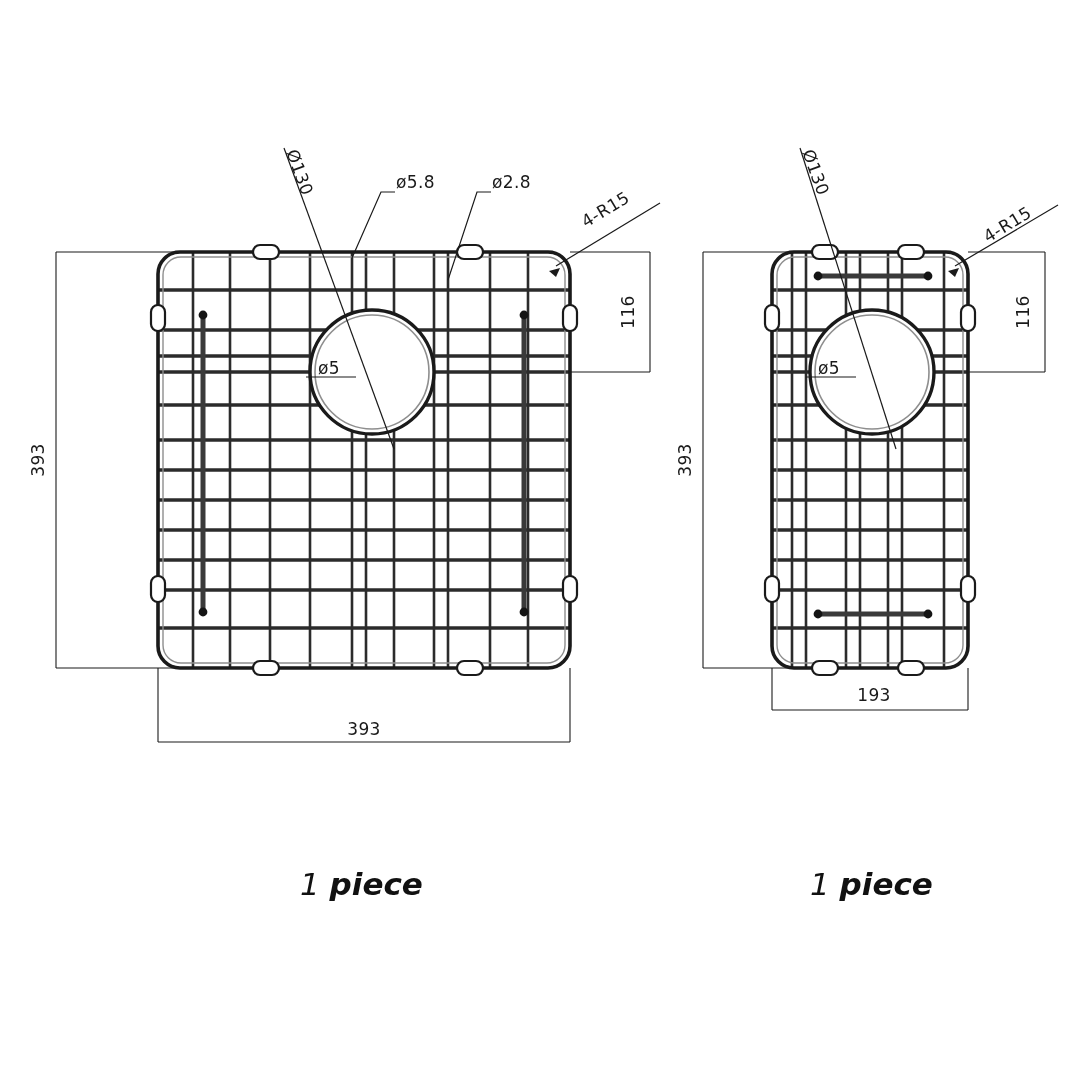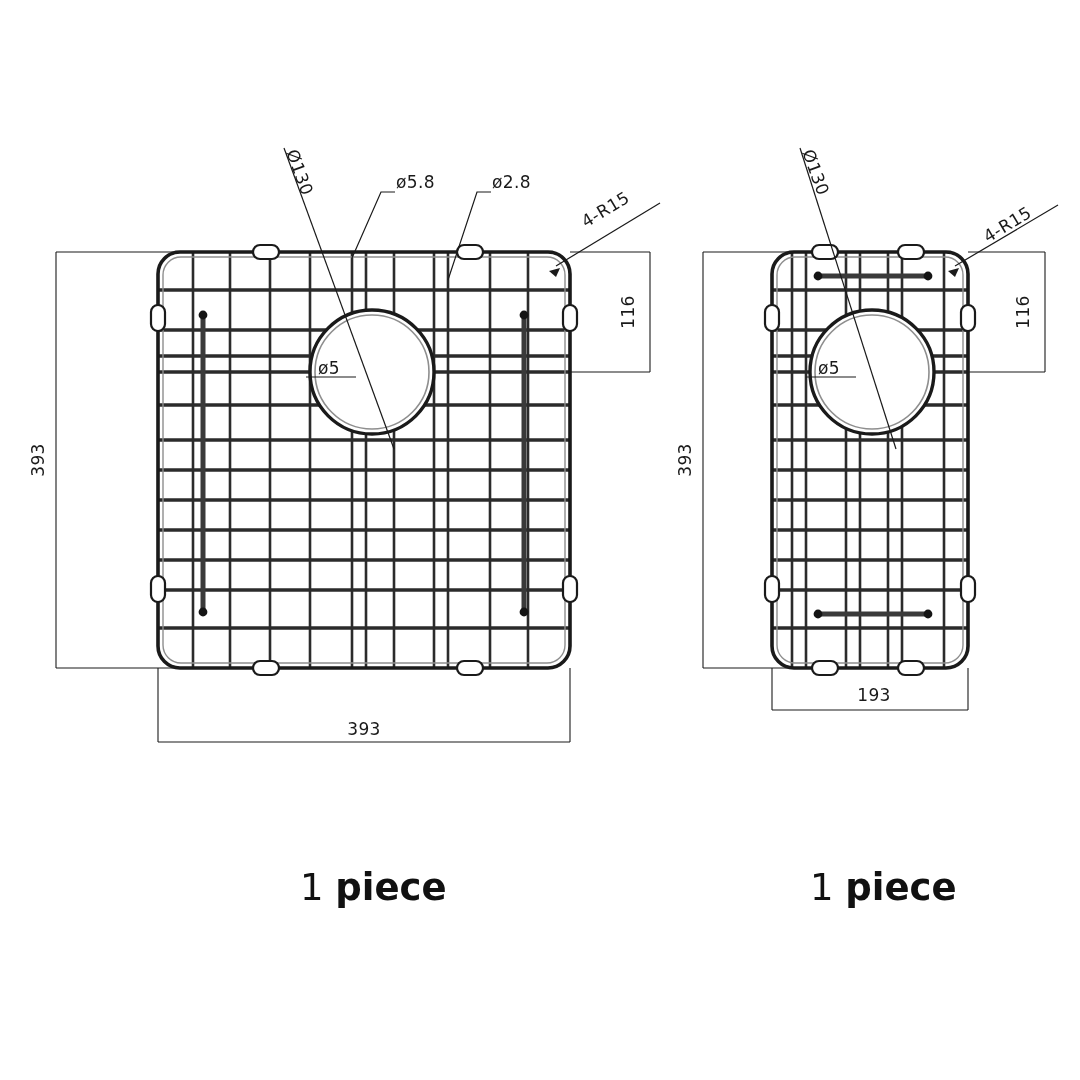--- a/index.html
+++ b/index.html
@@ -11,21 +11,21 @@
   }
   #sheet{position:relative;width:1080px;height:1080px;background:#fff;}
   svg{display:block;}
   .dimtext{
     font-family:"DejaVu Sans","Liberation Sans",sans-serif;
     font-size:17px;fill:#1a1a1a;letter-spacing:0.4px;
   }
   .piecelabel{
     position:absolute;
     font-family:"DejaVu Sans","Liberation Sans",sans-serif;
-    font-size:37px;color:#111;white-space:nowrap;
+    font-size:31px;color:#111;white-space:nowrap;font-style:italic;
   }
   .piecelabel .qty{font-weight:400;}
   .piecelabel .unit{font-weight:700;}
 </style>
 </head>
 <body>
 
 <div id="sheet">
 
 <svg width="1080" height="1080" viewBox="0 0 1080 1080" xmlns="http://www.w3.org/2000/svg">

